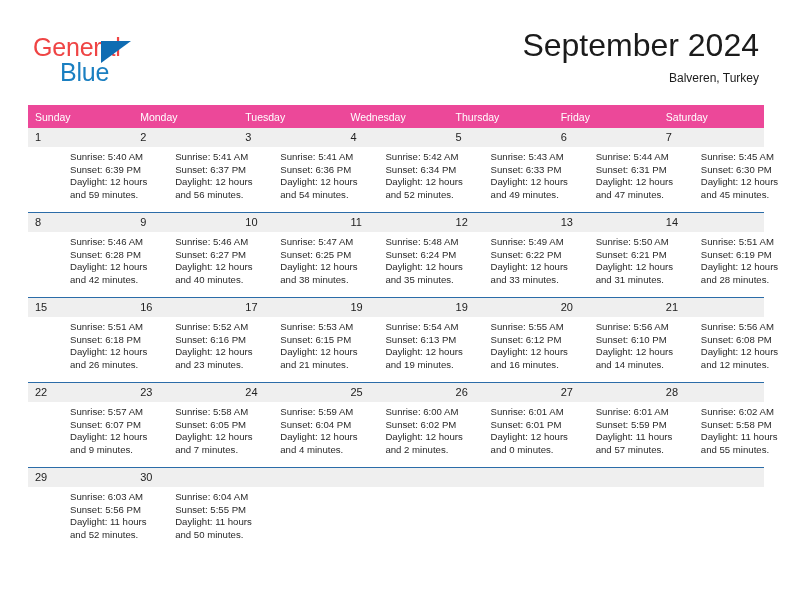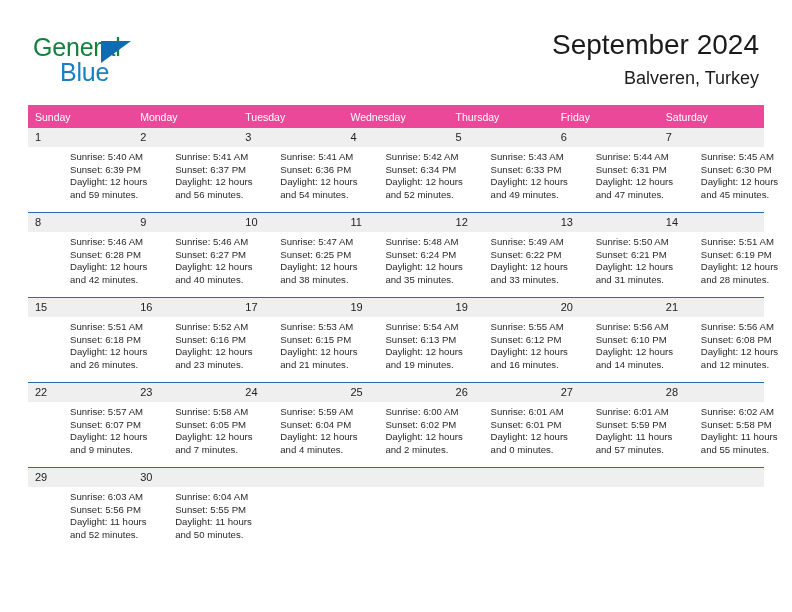--- a/index.html
+++ b/index.html
@@ -37,21 +37,21 @@
     top: 33px;
     width: 190px;
     height: 52px;
   }
   .logo-general {
     position: absolute;
     left: 0;
     top: 0;
     font-size: 25px;
     letter-spacing: -0.2px;
-    color: #15803d;
+    color: #ef4444;
     font-family: "Liberation Sans", sans-serif;
   }
   .logo-blue {
     position: absolute;
     left: 27px;
     top: 25px;
     font-size: 25px;
     letter-spacing: -0.2px;
     color: #1a7fc1;
     font-family: "Liberation Sans", sans-serif;
@@ -67,27 +67,27 @@
     border-bottom: 22px solid transparent;
   }
 
   .title-block {
     position: absolute;
     right: 33px;
     top: 28px;
     text-align: right;
   }
   .cal-title {
-    font-size: 28px;
+    font-size: 32px;
     color: #1b1b1b;
     line-height: 34px;
     white-space: nowrap;
   }
   .cal-sub {
-    font-size: 18px;
+    font-size: 12px;
     color: #1b1b1b;
     line-height: 22px;
     margin-top: 5px;
     white-space: nowrap;
   }
 
   
   .cal {
     position: absolute;
     left: 28px;

